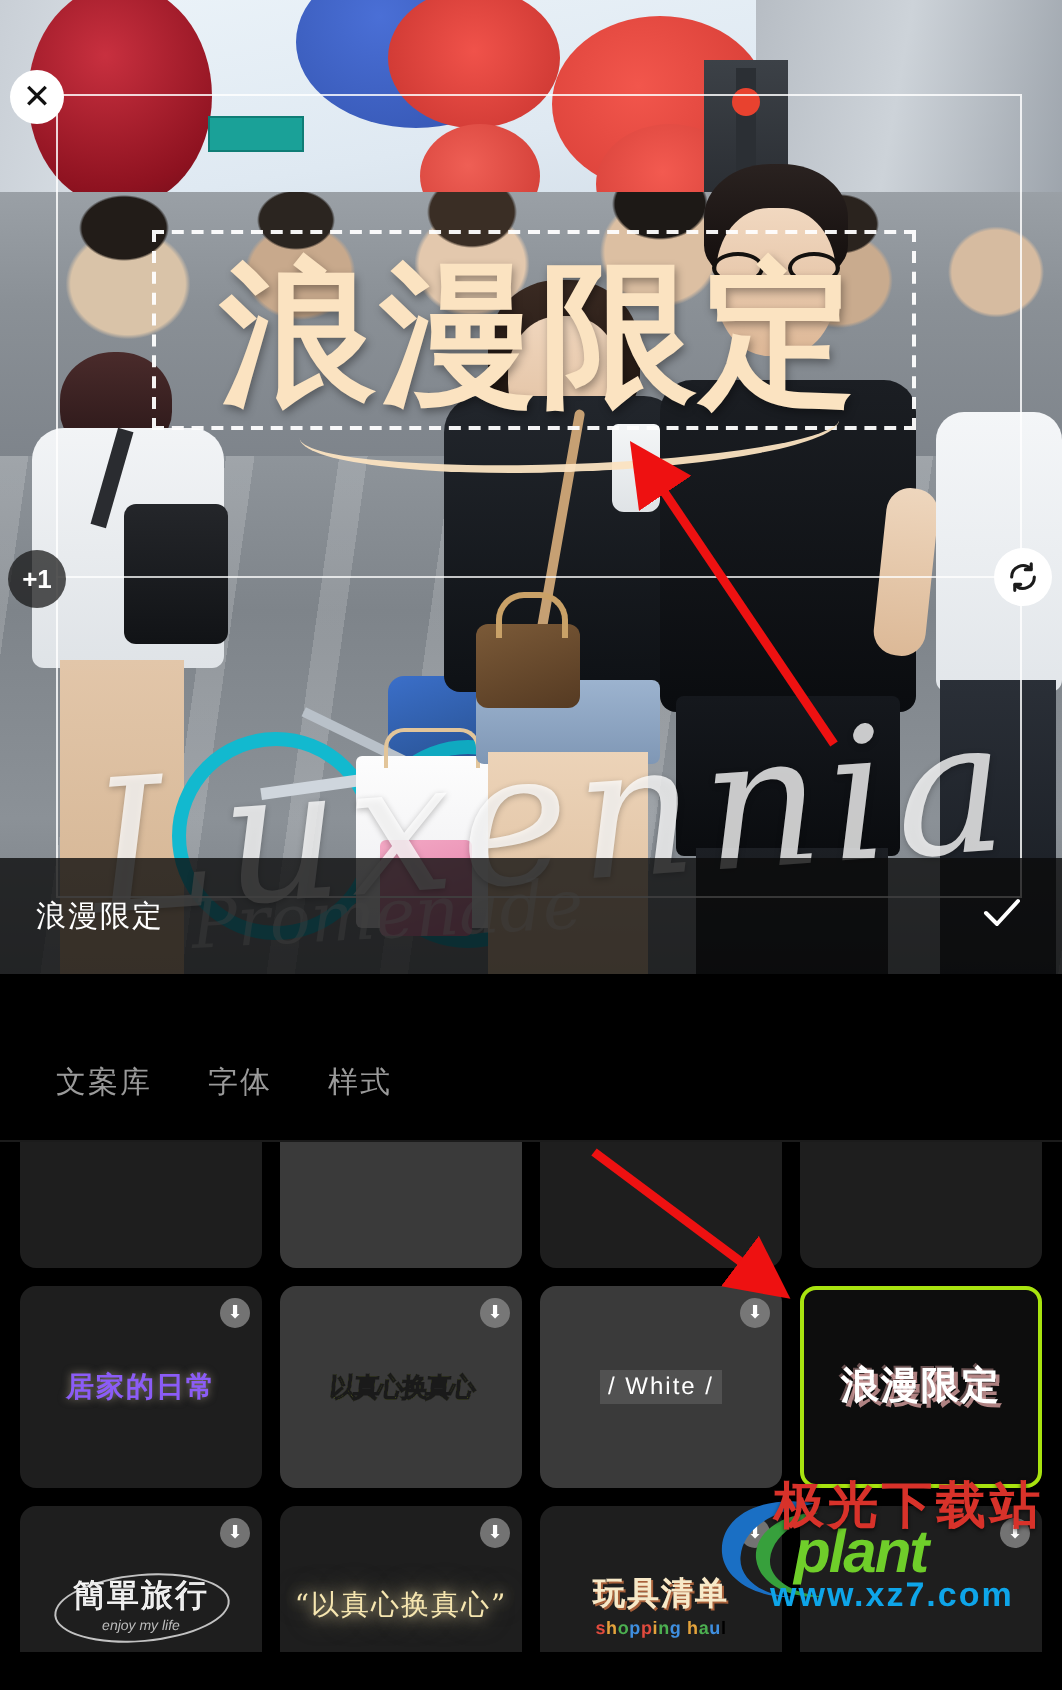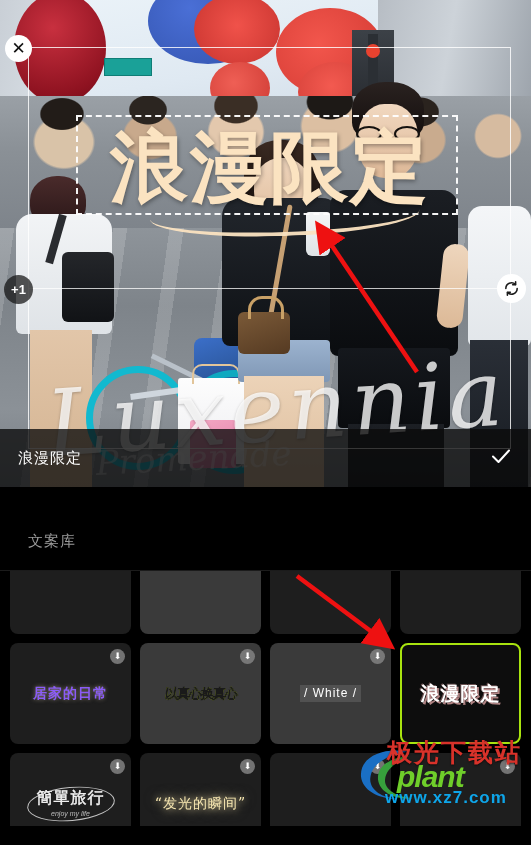--- a/index.html
+++ b/index.html
@@ -402,20 +402,26 @@
       </div>
     </div>
   </div>
 
   <div class="panel">
 
     <div class="tabs">
       <div class="tab">
         <span>文案库</span>
       </div>
+      <div class="tab">
+        <span>字体</span>
+      </div>
+      <div class="tab">
+        <span>样式</span>
+      </div>
     </div>
     <div class="divider"></div>
 
 
     <div class="grid-wrap">
       <div class="grid">
 
         <div class="tile dark"></div>
         <div class="tile gray"></div>
         <div class="tile dark"></div>
@@ -440,24 +446,28 @@
         <div class="tile dark">
           <div class="dl">⬇</div>
           <div class="oval"></div>
           <div class="tile-label">
             <span class="lbl-travel">簡單旅行</span>
             <span class="lbl-travel-sub">enjoy my life</span>
           </div>
         </div>
         <div class="tile dark">
           <div class="dl">⬇</div>
-          <div class="tile-label lbl-glow">“发光的瞬间”</div>
+          <div class="tile-label lbl-glow">“以真心换真心”</div>
         </div>
         <div class="tile dark">
           <div class="dl">⬇</div>
+          <div class="tile-label">
+            <span class="lbl-toys">玩具清单</span>
+            <span class="lbl-toys-sub" id="toys-sub"><span>s</span><span>h</span><span>o</span><span>p</span><span>p</span><span>i</span><span>n</span><span>g</span><span> </span><span>h</span><span>a</span><span>u</span><span>l</span></span>
+          </div>
         </div>
         <div class="tile dark">
           <div class="dl">⬇</div>
         </div>
       </div>
 
       <div class="watermark">
         <svg class="wm-swoosh" viewBox="0 0 100 80">
           <path d="M70 10C40 4 8 16 10 42c2 22 34 34 62 26C46 76 20 62 22 44 24 24 46 14 70 10z" fill="#1a6fc4"></path>
           <path d="M72 16C50 16 30 28 32 46c2 16 22 26 44 24C54 68 40 58 41 46c1-14 16-24 31-30z" fill="#37a03c"></path>

